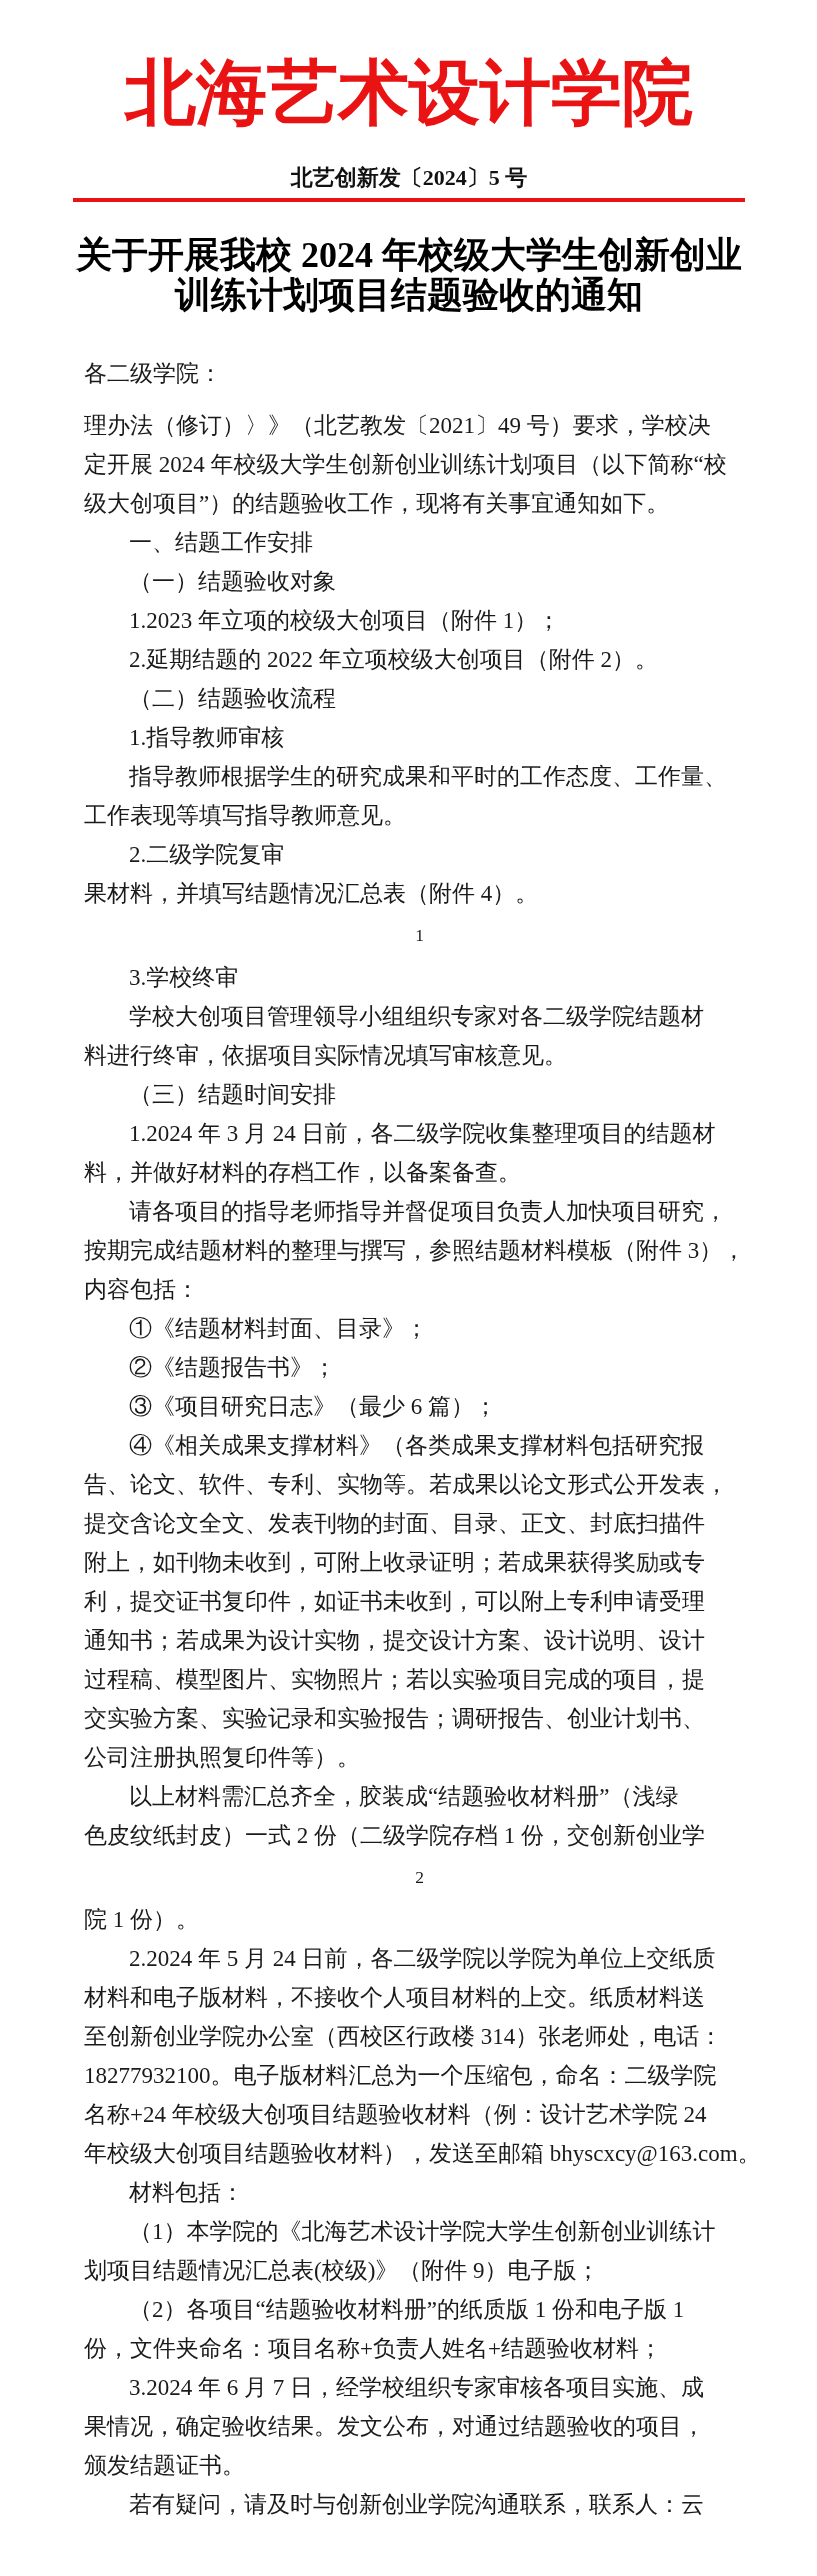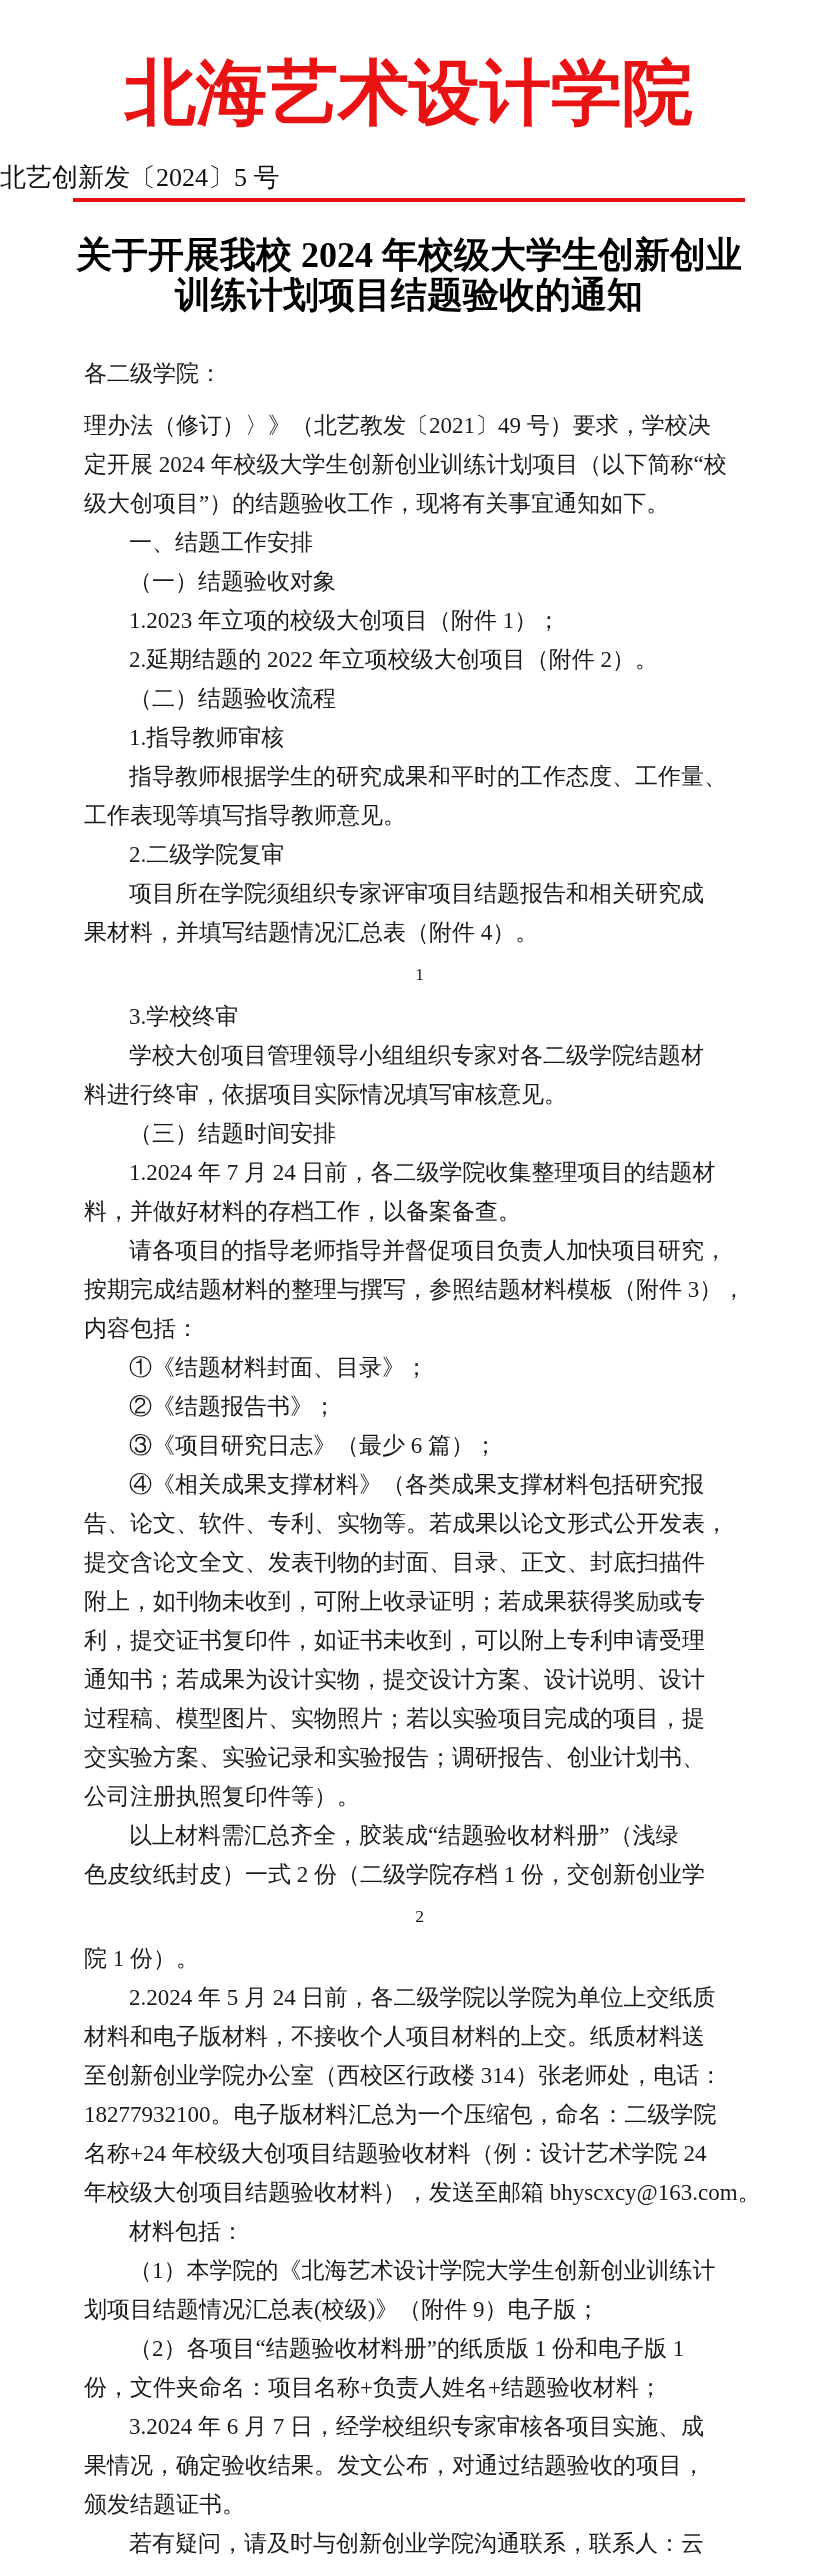--- a/index.html
+++ b/index.html
@@ -15,22 +15,24 @@
     margin-top:58px;
     text-align:center;
     font-size:71px;line-height:71px;
     font-weight:bold;
     color:var(--accent,#e91313);
     letter-spacing:0;
     white-space:nowrap;
   }
   .docnum{
     margin-top:39px;
-    font-size:26px;line-height:19.6px;
+    text-align:center;
+    font-size:22px;line-height:19.6px;
     color:#111;
+    font-weight:bold;
   }
   .redline{
     margin:10.3px auto 0 auto;
     width:672px;height:4.6px;
     background:var(--accent,#e91313);
   }
   .title{
     margin-top:33px;
     text-align:center;
     font-size:36px;line-height:40px;
@@ -77,28 +79,27 @@
         <div class="ln fl">级大创项目”）的结题验收工作，现将有关事宜通知如下。</div>
         <div class="ln h1">一、结题工作安排</div>
         <div class="ln h2">（一）结题验收对象</div>
         <div class="ln ind">1.2023 年立项的校级大创项目（附件 1）；</div>
         <div class="ln ind">2.延期结题的 2022 年立项校级大创项目（附件 2）。</div>
         <div class="ln h2">（二）结题验收流程</div>
         <div class="ln ind">1.指导教师审核</div>
         <div class="ln ind">指导教师根据学生的研究成果和平时的工作态度、工作量、</div>
         <div class="ln fl">工作表现等填写指导教师意见。</div>
         <div class="ln ind">2.二级学院复审</div>
-        <div class="ln ind">项目所在学院须组织专家评审项目结题报告和相关研究成</div>
         <div class="ln fl">果材料，并填写结题情况汇总表（附件 4）。</div>
         <div class="ln pg">1</div>
         <div class="ln ind">3.学校终审</div>
         <div class="ln ind">学校大创项目管理领导小组组织专家对各二级学院结题材</div>
         <div class="ln fl">料进行终审，依据项目实际情况填写审核意见。</div>
         <div class="ln h2">（三）结题时间安排</div>
-        <div class="ln ind">1.2024 年 7 月 24 日前，各二级学院收集整理项目的结题材</div>
+        <div class="ln ind">1.2024 年 3 月 24 日前，各二级学院收集整理项目的结题材</div>
         <div class="ln fl">料，并做好材料的存档工作，以备案备查。</div>
         <div class="ln ind">请各项目的指导老师指导并督促项目负责人加快项目研究，</div>
         <div class="ln fl">按期完成结题材料的整理与撰写，参照结题材料模板（附件 3），</div>
         <div class="ln fl">内容包括：</div>
         <div class="ln ind">①《结题材料封面、目录》；</div>
         <div class="ln ind">②《结题报告书》；</div>
         <div class="ln ind">③《项目研究日志》（最少 6 篇）；</div>
         <div class="ln ind">④《相关成果支撑材料》（各类成果支撑材料包括研究报</div>
         <div class="ln fl">告、论文、软件、专利、实物等。若成果以论文形式公开发表，</div>
         <div class="ln fl">提交含论文全文、发表刊物的封面、目录、正文、封底扫描件</div>

